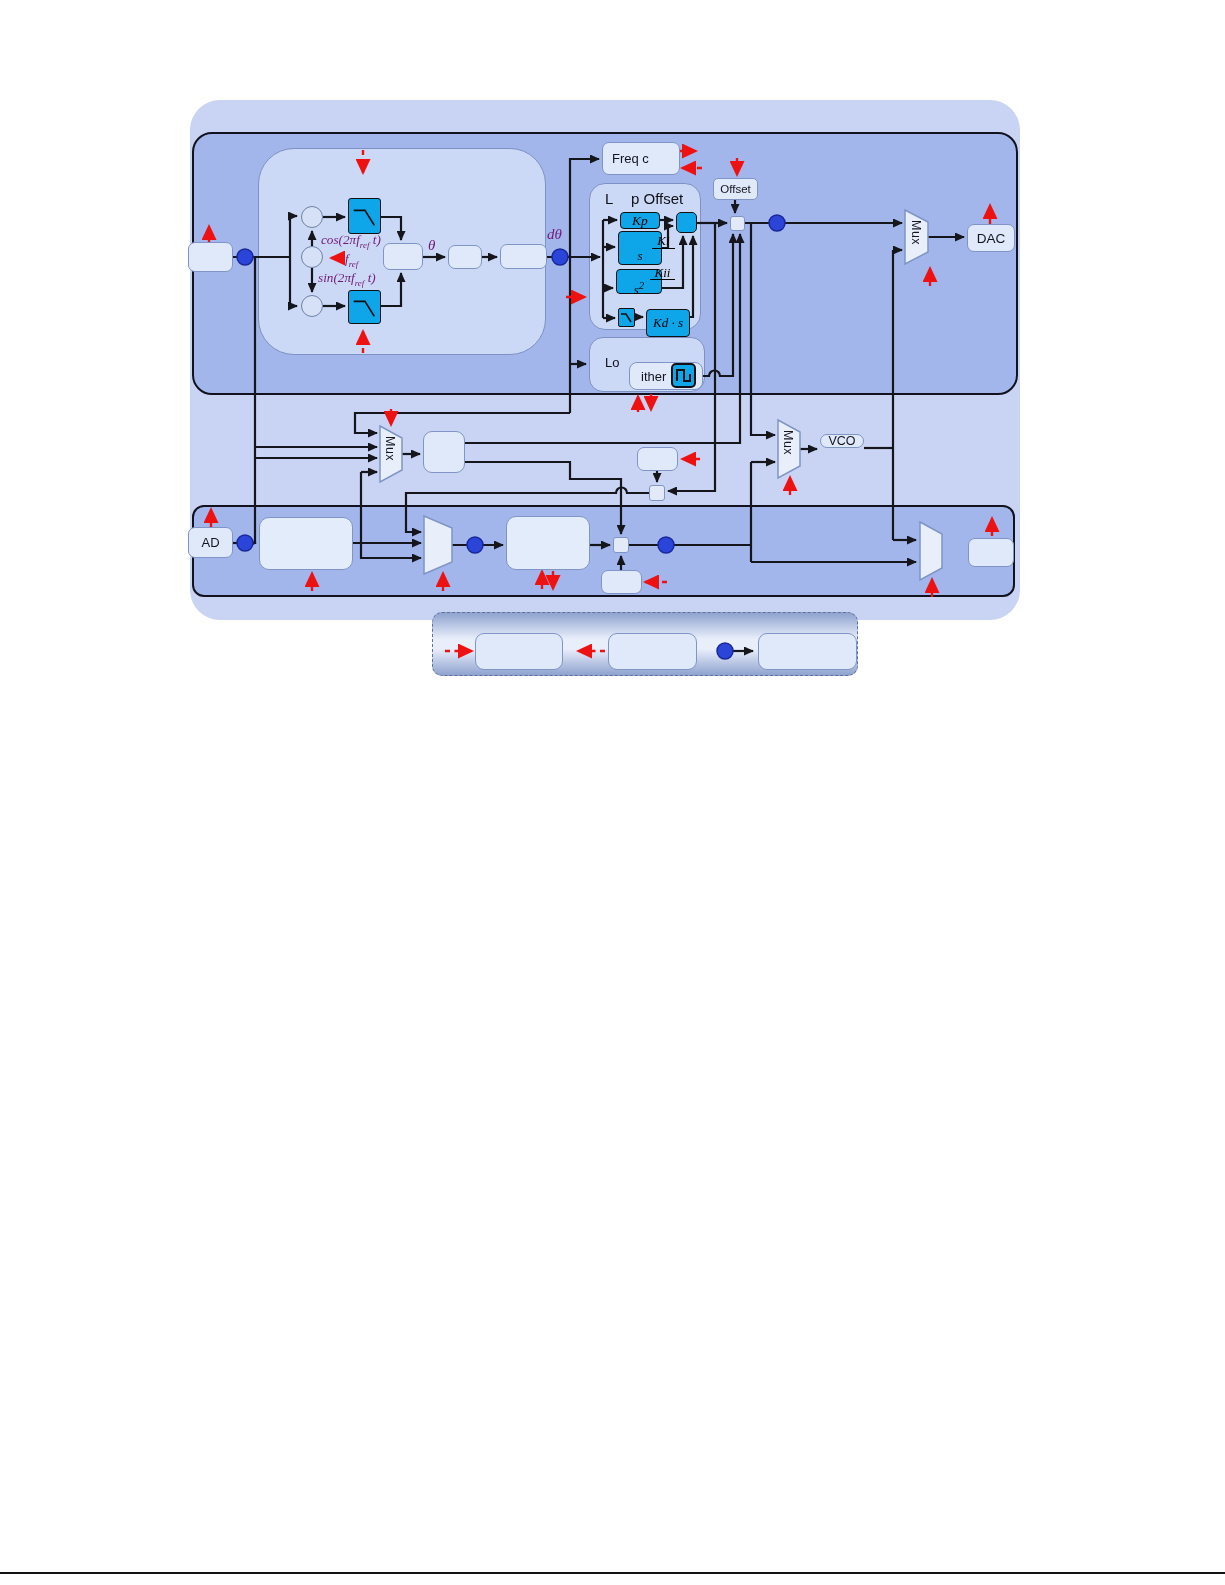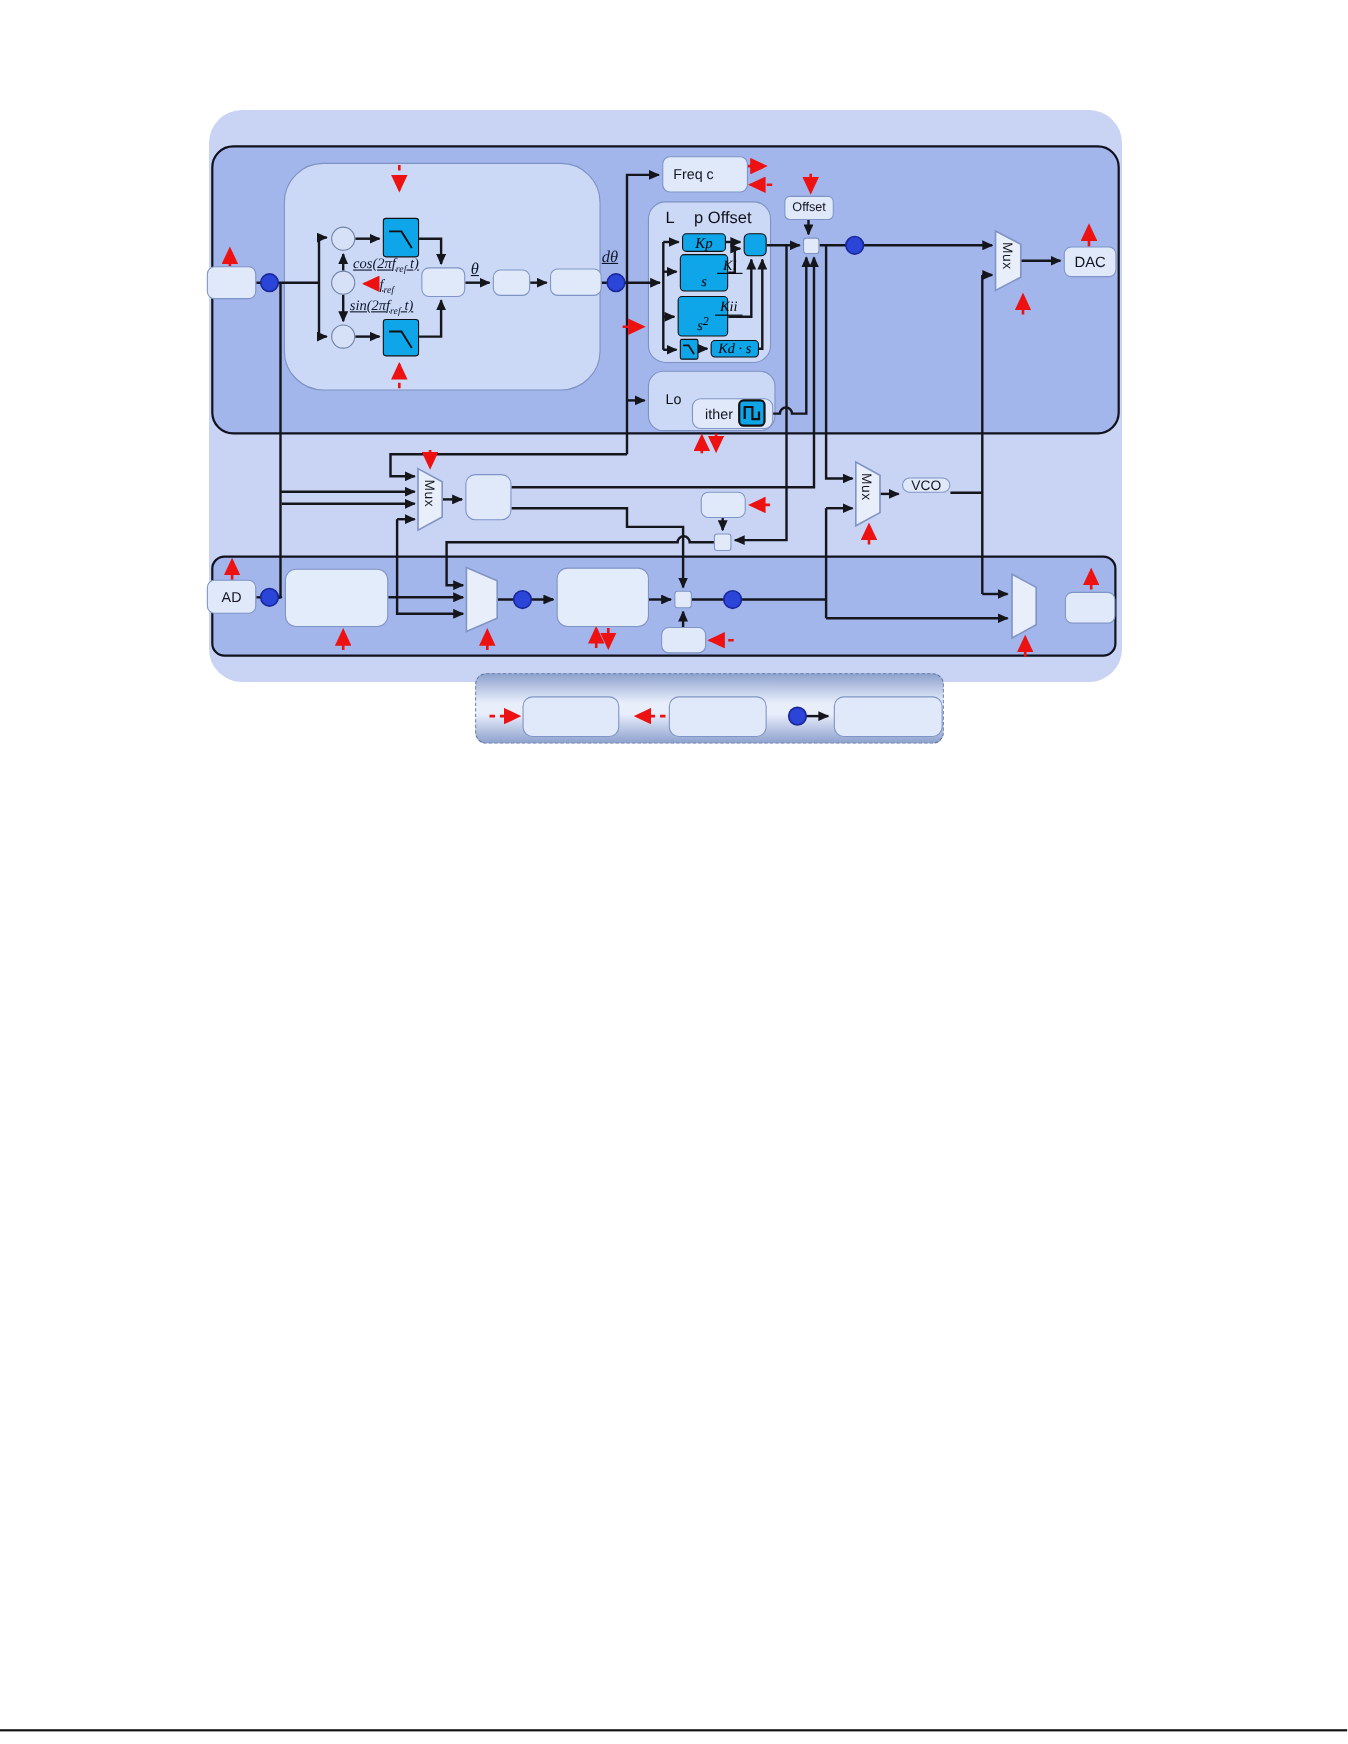--- a/index.html
+++ b/index.html
@@ -14,21 +14,21 @@
   .box{position:absolute;box-sizing:border-box;background:#dfe9fa;border:1.5px solid #8095c5;
        border-radius:7px;display:flex;align-items:center;justify-content:center;
        font-size:13px;color:#14141e;}
   .wbox{position:absolute;box-sizing:border-box;background:#0ea5e9;border:1.6px solid #111;
         border-radius:4px;display:flex;align-items:center;justify-content:center;}
   .node-sq{position:absolute;box-sizing:border-box;background:#e2eafa;border:1.4px solid #8095c5;
         border-radius:3px;}
   .circle{position:absolute;box-sizing:border-box;width:22px;height:22px;border-radius:50%;
         background:#d6e1f7;border:1.5px solid #6e82a4;}
   .lbl{position:absolute;color:#101018;white-space:nowrap;}
-  .math{position:absolute;font-family:"Liberation Serif",serif;font-style:italic;color:#0f172a;white-space:nowrap;text-decoration:underline;}
+  .math{position:absolute;font-family:"Liberation Serif",serif;font-style:italic;color:#701a75;white-space:nowrap;}
   .math sub{font-size:9px;font-style:italic;}
   .muxlbl{position:absolute;writing-mode:vertical-rl;text-orientation:mixed;
         font-size:12.5px;color:#15151f;letter-spacing:.5px;}
   .frac{display:flex;flex-direction:column;align-items:center;justify-content:center;
         font-family:"Liberation Serif",serif;font-style:italic;line-height:1.05;}
   .frac .num{border-bottom:1.3px solid #000;padding:0 5px;margin-left:47px;}
   .legend{background:linear-gradient(180deg,#8fa3cf 0%,#e9eefb 42%,#e9eefb 58%,#8fa3cf 100%);
         border:1.6px dashed #5f729c;border-radius:10px;}
   svg.wires{position:absolute;left:0;top:0;z-index:2;}
   .layer-boxes{position:absolute;left:0;top:0;width:100%;height:100%;z-index:3;}
@@ -200,30 +200,30 @@
     <div class="lbl" style="left:605px;top:190px;font-size:15px;">L</div>
     <div class="lbl" style="left:631px;top:190px;font-size:15px;">p Offset</div>
 
     <div class="wbox" style="left:620px;top:212px;width:40px;height:17px;font-family:'Liberation Serif',serif;font-style:italic;font-size:13.5px;">
       <span>Kp</span>
     </div>
     <div class="wbox frac" style="left:618px;top:231px;width:44px;height:34px;font-size:13px;">
       <span class="num">Ki</span>
       <span>s</span>
     </div>
-    <div class="wbox frac" style="left:616px;top:269px;width:46px;height:37px;font-size:13px;">
+    <div class="wbox frac" style="left:616px;top:269px;width:46px;height:25px;font-size:13px;">
       <span class="num">Kii</span>
       <span><span>s</span><sup>2</sup></span>
     </div>
     <div class="wbox" style="left:618px;top:308px;width:17px;height:19px;border-radius:2px;">
       <svg width="15" height="17" viewBox="0 0 15 17">
         <polyline points="2,5 7,5 12,13" fill="none" stroke="#111" stroke-width="1.6"></polyline>
       </svg>
     </div>
-    <div class="wbox" style="left:646px;top:309px;width:44px;height:16px;font-family:'Liberation Serif',serif;font-style:italic;font-size:13px;">
+    <div class="wbox" style="left:646px;top:309px;width:44px;height:28px;font-family:'Liberation Serif',serif;font-style:italic;font-size:13px;">
       <span>Kd · s</span>
     </div>
     <div class="wbox" style="left:676px;top:212px;width:21px;height:21px;border-radius:5px;"></div>
 
     <div class="box" style="left:713px;top:178px;width:45px;height:22px;font-size:11.5px;border-radius:5px;">
       <span>Offset</span>
     </div>
     <div class="node-sq" style="left:730px;top:216px;width:15px;height:15px;"></div>
 
     <div class="lbl" style="left:605px;top:343px;font-size:13px;margin-top:12px;">Lo</div>

